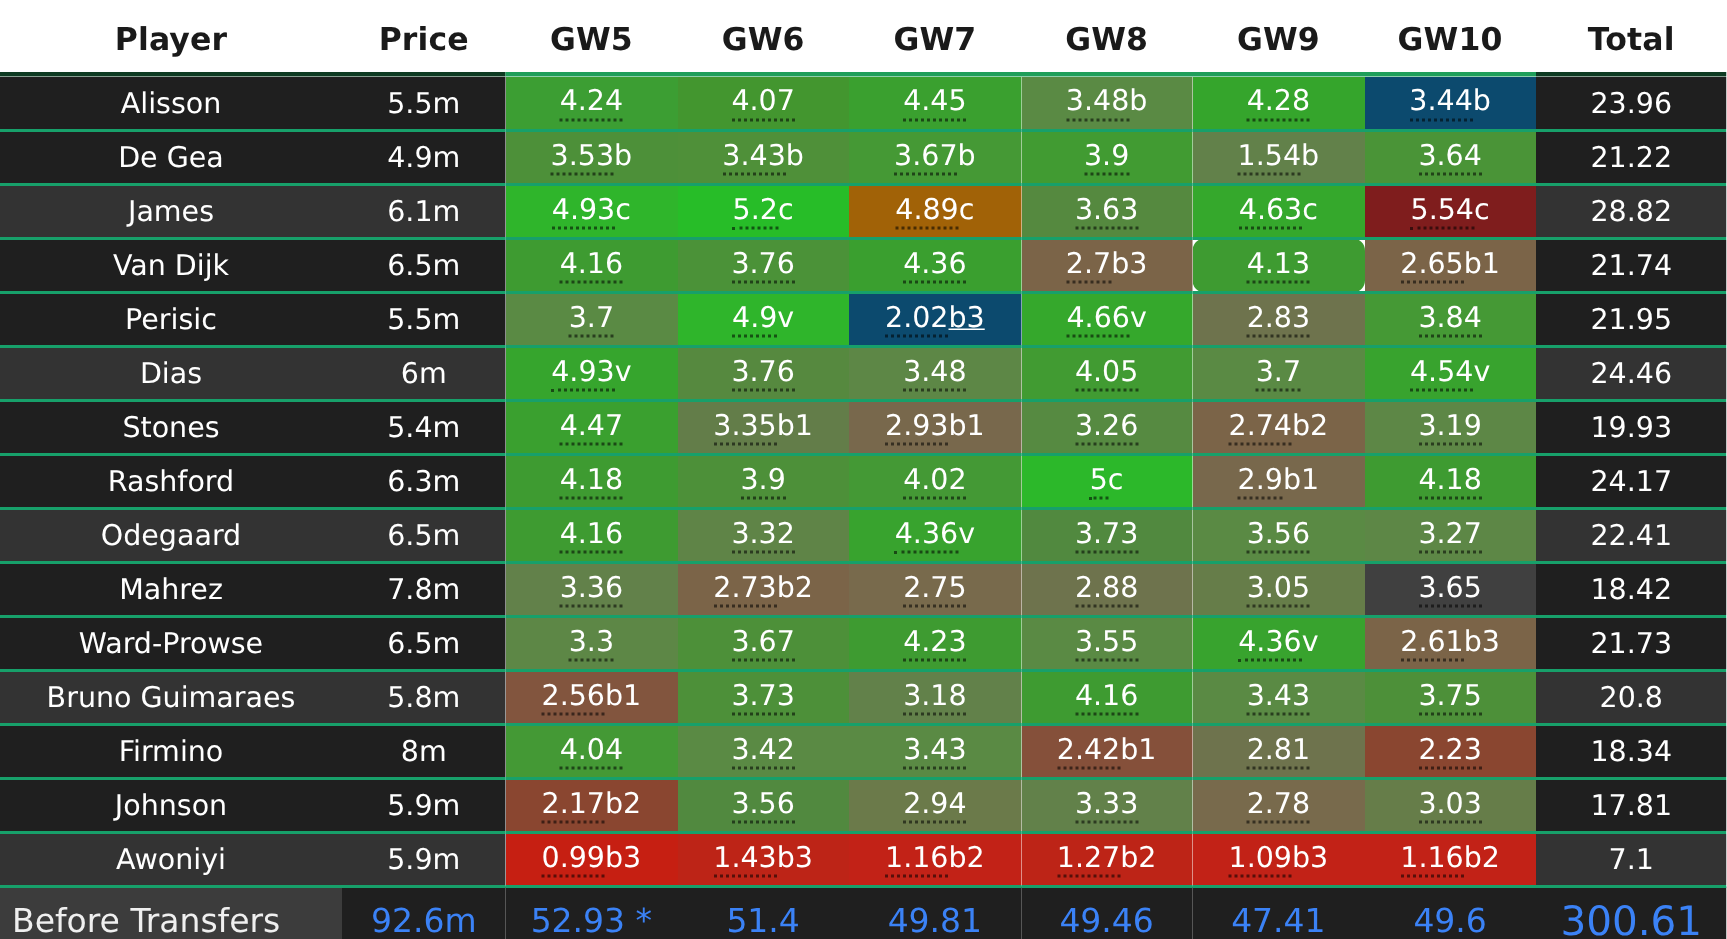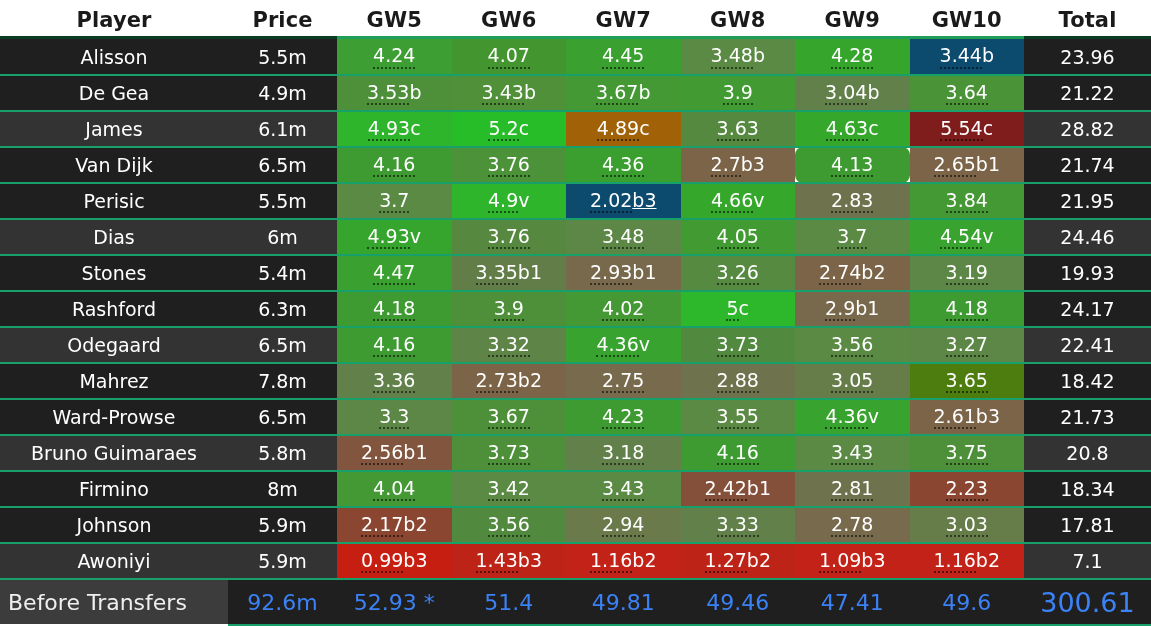--- a/index.html
+++ b/index.html
@@ -26,21 +26,21 @@
   }
 
   
   col.c-player { width: 228px; }
   col.c-price  { width: 109px; }
   col.c-gw     { width: 114.5px; }
   col.c-total  { width: 127px; }
 
   
   thead th {
-    height: 36px;
+    height: 48px;
     background: #ffffff;
     color: #1a1a1a;
     font-size: 21px;
     font-weight: 700;
     text-align: center;
     padding: 8px 10px 4px 10px;
     vertical-align: middle;
     letter-spacing: .1px;
   }
   thead th.h-player { text-align: center; }
@@ -164,21 +164,21 @@
           <td class="cell-gw" style="background: #0c4a6e;"><span class="val">3.44</span><span class="suffix">b</span></td>
           <td class="cell-total dark-col">23.96</td>
         </tr>
         <tr class="datarow shade-a">
           <td class="cell-player dark-col">De Gea</td>
           <td class="cell-price dark-col">4.9m</td>
           <td class="cell-gw" style="background: rgb(77, 144, 57);"><span class="val">3.53</span><span class="suffix">b</span></td>
           <td class="cell-gw" style="background: rgb(79, 144, 57);"><span class="val">3.43</span><span class="suffix">b</span></td>
           <td class="cell-gw" style="background: rgb(69, 153, 53);"><span class="val">3.67</span><span class="suffix">b</span></td>
           <td class="cell-gw" style="background: rgb(65, 155, 50);"><span class="val">3.9</span></td>
-          <td class="cell-gw" style="background: rgb(98, 129, 74);"><span class="val">3.04</span><span class="suffix">b</span></td>
+          <td class="cell-gw" style="background: rgb(98, 129, 74);"><span class="val">1.54</span><span class="suffix">b</span></td>
           <td class="cell-gw" style="background: rgb(74, 148, 55);"><span class="val">3.64</span></td>
           <td class="cell-total dark-col">21.22</td>
         </tr>
         <tr class="datarow shade-b">
           <td class="cell-player dark-col">James</td>
           <td class="cell-price dark-col">6.1m</td>
           <td class="cell-gw" style="background: rgb(47, 181, 43);"><span class="val">4.93</span><span class="suffix">c</span></td>
           <td class="cell-gw" style="background: rgb(39, 189, 40);"><span class="val">5.2</span><span class="suffix">c</span></td>
           <td class="cell-gw" style="background: #a16207;"><span class="val">4.89</span><span class="suffix">c</span></td>
           <td class="cell-gw" style="background: rgb(85, 137, 63);"><span class="val">3.63</span></td>
@@ -253,21 +253,21 @@
           <td class="cell-total dark-col">22.41</td>
         </tr>
         <tr class="datarow shade-a">
           <td class="cell-player dark-col">Mahrez</td>
           <td class="cell-price dark-col">7.8m</td>
           <td class="cell-gw" style="background: rgb(98, 129, 74);"><span class="val">3.36</span></td>
           <td class="cell-gw" style="background: rgb(123, 100, 72);"><span class="val">2.73</span><span class="suffix">b2</span></td>
           <td class="cell-gw" style="background: rgb(120, 106, 76);"><span class="val">2.75</span></td>
           <td class="cell-gw" style="background: rgb(110, 115, 77);"><span class="val">2.88</span></td>
           <td class="cell-gw" style="background: rgb(102, 125, 73);"><span class="val">3.05</span></td>
-          <td class="cell-gw" style="background: #4d7c0f;"><span class="val">3.65</span></td>
+          <td class="cell-gw" style="background: #404040;"><span class="val">3.65</span></td>
           <td class="cell-total dark-col">18.42</td>
         </tr>
         <tr class="datarow shade-a">
           <td class="cell-player dark-col">Ward-Prowse</td>
           <td class="cell-price dark-col">6.5m</td>
           <td class="cell-gw" style="background: rgb(93, 135, 70);"><span class="val">3.3</span></td>
           <td class="cell-gw" style="background: rgb(77, 144, 57);"><span class="val">3.67</span></td>
           <td class="cell-gw" style="background: rgb(62, 155, 49);"><span class="val">4.23</span></td>
           <td class="cell-gw" style="background: rgb(90, 138, 68);"><span class="val">3.55</span></td>
           <td class="cell-gw" style="background: rgb(56, 163, 46);"><span class="val">4.36</span><span class="suffix">v</span></td>

